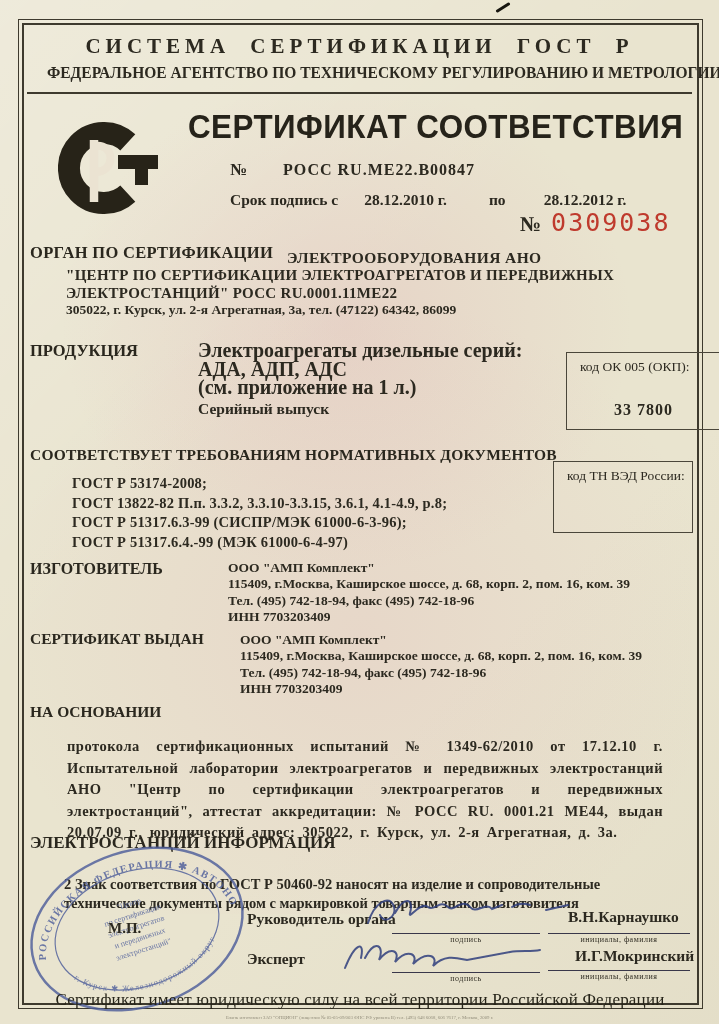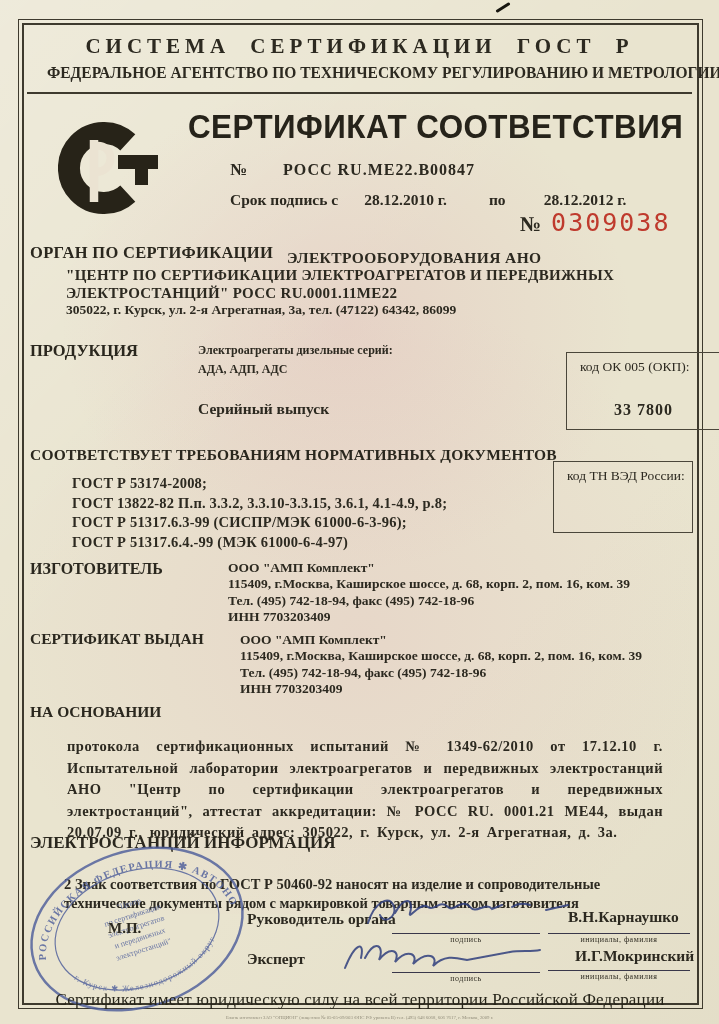--- a/index.html
+++ b/index.html
@@ -37,21 +37,21 @@
   .blank-number .bn-label{font-weight:bold;font-size:21px;}
   .blank-number .bn-digits{margin-left:10px;font-family:"DejaVu Sans Mono",monospace;font-size:25px;
     color:#bf3a2d;letter-spacing:2px;}
   .sec-label{font-weight:bold;color:#2a271e;}
   .org-label{left:30px;top:243px;font-size:16.5px;letter-spacing:0.3px;}
   .org-type{left:287px;top:249px;font-weight:bold;font-size:15.5px;letter-spacing:0.4px;}
   .org-line2{left:66px;top:267px;font-weight:bold;font-size:15px;letter-spacing:0.3px;}
   .org-line3{left:66px;top:285px;font-weight:bold;font-size:15px;letter-spacing:0.3px;}
   .org-line4{left:66px;top:302px;font-weight:bold;font-size:13.5px;}
   .product-label{left:30px;top:341px;font-size:16.5px;}
-  .product-lines{left:198px;top:341px;font-weight:bold;font-size:12px;line-height:18.5px;}
+  .product-lines{left:198px;top:341px;font-weight:bold;font-size:20px;line-height:18.5px;}
   .product-issue{left:198px;top:400px;font-weight:bold;font-size:15.5px;}
   .code-box{border:1.2px solid #4a463a;}
   .okp-box{left:537px;top:352px;width:153px;height:76px;margin-left:29px;}
   .code-box .cb-label{margin:6px 0 0 13px;font-size:13.5px;}
   .okp-box .cb-value{margin-top:26px;text-align:center;font-weight:bold;font-size:16px;letter-spacing:1px;}
   .compliance-label{left:30px;top:446px;font-size:15.5px;letter-spacing:0.2px;}
   .compliance-items{left:72px;top:474px;font-weight:bold;font-size:14.5px;line-height:19.6px;letter-spacing:0.2px;}
   .tnved-box{left:553px;top:461px;width:138px;height:70px;}
   .manu-label{left:30px;top:560px;font-size:16px;}
   .manu-lines{left:228px;top:560px;font-weight:bold;font-size:13.5px;line-height:16.4px;}
@@ -133,20 +133,21 @@
   <div class="abs sec-label org-label">ОРГАН ПО СЕРТИФИКАЦИИ</div>
   <div class="abs org-type">ЭЛЕКТРООБОРУДОВАНИЯ АНО</div>
   <div class="abs org-line2">"ЦЕНТР ПО СЕРТИФИКАЦИИ ЭЛЕКТРОАГРЕГАТОВ И ПЕРЕДВИЖНЫХ</div>
   <div class="abs org-line3">ЭЛЕКТРОСТАНЦИЙ"   РОСС RU.0001.11МЕ22</div>
   <div class="abs org-line4">305022, г. Курск,  ул. 2-я Агрегатная, 3а, тел. (47122) 64342, 86099</div>
 
   <div class="abs sec-label product-label">ПРОДУКЦИЯ</div>
   <div class="abs product-lines">
     <div>Электроагрегаты дизельные серий:</div>
     <div>АДА, АДП, АДС</div>
+    <div>(см. приложение на 1 л.)</div>
   </div>
   <div class="abs product-issue">Серийный выпуск</div>
   <div class="abs code-box okp-box">
     <div class="cb-label">код ОК 005 (ОКП):</div>
     <div class="cb-value">33 7800</div>
   </div>
 
   <div class="abs sec-label compliance-label">СООТВЕТСТВУЕТ ТРЕБОВАНИЯМ НОРМАТИВНЫХ ДОКУМЕНТОВ</div>
   <div class="abs compliance-items">
     <div>ГОСТ Р 53174-2008;</div>

